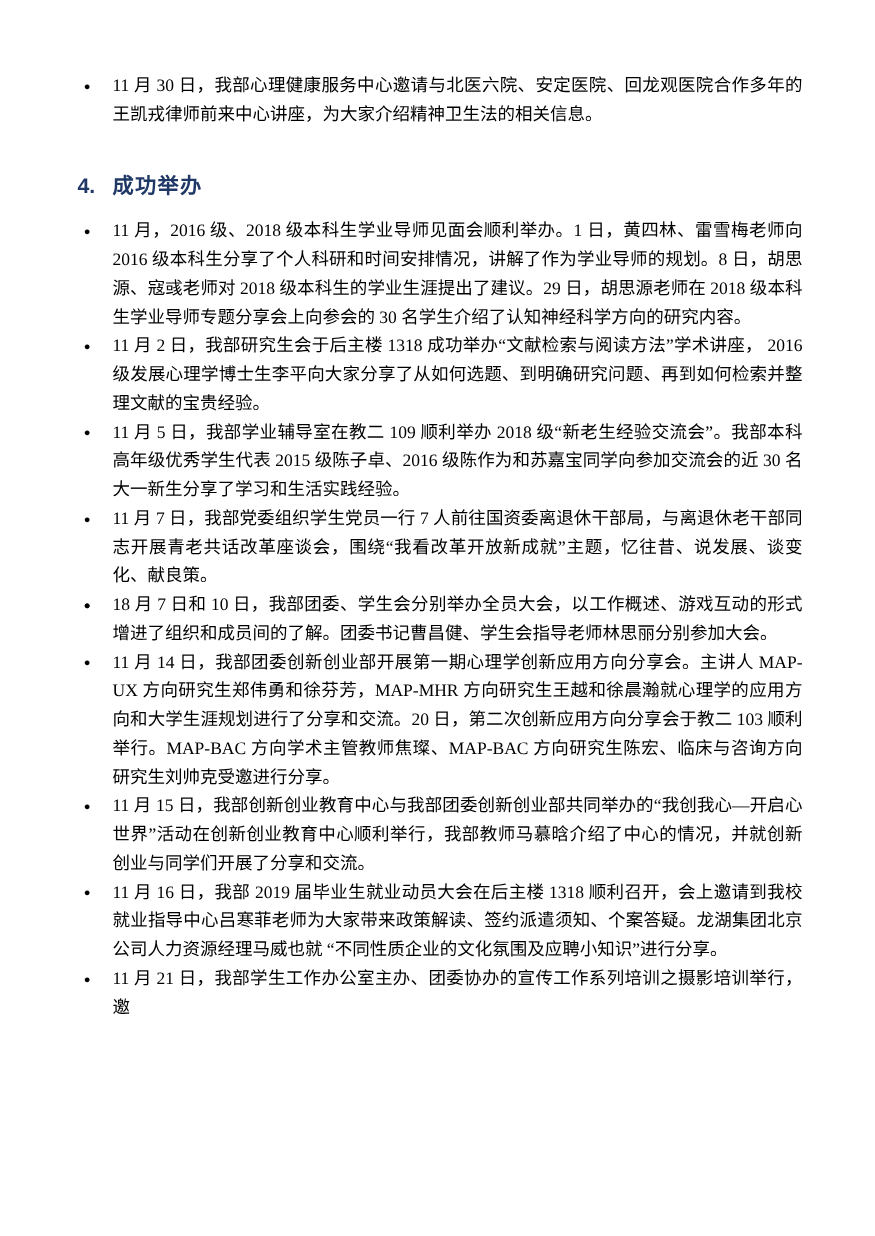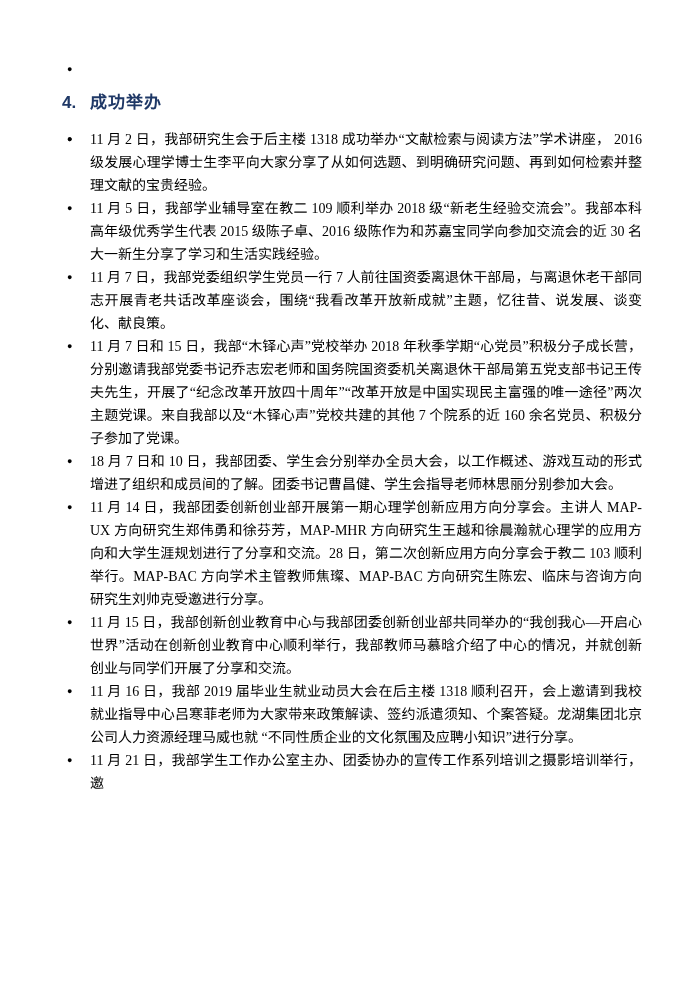--- a/index.html
+++ b/index.html
@@ -61,55 +61,56 @@
   }
 </style>
 </head>
 <body>
 
 <div class="page">
 
   <ul class="blist">
     <li>
       <span class="marker">●</span>
+      <span class="txt">11 月 30 日，我部心理健康服务中心邀请与北医六院、安定医院、回龙观医院合作多年的王凯戎律师前来中心讲座，为大家介绍精神卫生法的相关信息。</span>
     </li>
   </ul>
 
   <h2 class="section-heading">
     <span class="num">4.</span>
     <span class="ttl">成功举办</span>
   </h2>
 
   <ul class="blist">
     <li>
       <span class="marker">●</span>
+      <span class="txt">11 月，2016 级、2018 级本科生学业导师见面会顺利举办。1 日，黄四林、雷雪梅老师向 2016 级本科生分享了个人科研和时间安排情况，讲解了作为学业导师的规划。8 日，胡思源、寇彧老师对 2018 级本科生的学业生涯提出了建议。29 日，胡思源老师在 2018 级本科生学业导师专题分享会上向参会的 30 名学生介绍了认知神经科学方向的研究内容。</span>
     </li>
     <li>
       <span class="marker">●</span>
       <span class="txt">11 月 2 日，我部研究生会于后主楼 1318 成功举办“文献检索与阅读方法”学术讲座， 2016 级发展心理学博士生李平向大家分享了从如何选题、到明确研究问题、再到如何检索并整理文献的宝贵经验。</span>
     </li>
     <li>
       <span class="marker">●</span>
       <span class="txt">11 月 5 日，我部学业辅导室在教二 109 顺利举办 2018 级“新老生经验交流会”。我部本科高年级优秀学生代表 2015 级陈子卓、2016 级陈作为和苏嘉宝同学向参加交流会的近 30 名大一新生分享了学习和生活实践经验。</span>
     </li>
     <li>
       <span class="marker">●</span>
       <span class="txt">11 月 7 日，我部党委组织学生党员一行 7 人前往国资委离退休干部局，与离退休老干部同志开展青老共话改革座谈会，围绕“我看改革开放新成就”主题，忆往昔、说发展、谈变化、献良策。</span>
     </li>
     <li>
       <span class="marker">●</span>
-      <span class="txt">11 月 7 日和 15 日，我部“木铎心声”党校举办 2018 年秋季学期“心党员”积极分子成长营，分别邀请我部党委书记乔志宏老师和国务院国资委机关离退休干部局第五党支部书记王传夫先生，开展了“纪念改革开放四十周年”“改革开放是中国实现民主富强的唯一途径”两次主题党课。来自我部以及“木铎心声”党校共建的其他 7 个院系的近 160 余名党员、积极分子参加了党课。</span>
     </li>
     <li>
       <span class="marker">●</span>
       <span class="txt">18 月 7 日和 10 日，我部团委、学生会分别举办全员大会，以工作概述、游戏互动的形式增进了组织和成员间的了解。团委书记曹昌健、学生会指导老师林思丽分别参加大会。</span>
     </li>
     <li>
       <span class="marker">●</span>
-      <span class="txt">11 月 14 日，我部团委创新创业部开展第一期心理学创新应用方向分享会。主讲人 MAP-UX 方向研究生郑伟勇和徐芬芳，MAP-MHR 方向研究生王越和徐晨瀚就心理学的应用方向和大学生涯规划进行了分享和交流。28 日，第二次创新应用方向分享会于教二 103 顺利举行。MAP-BAC 方向学术主管教师焦璨、MAP-BAC 方向研究生陈宏、临床与咨询方向研究生刘帅克受邀进行分享。</span>
+      <span class="txt">11 月 14 日，我部团委创新创业部开展第一期心理学创新应用方向分享会。主讲人 MAP-UX 方向研究生郑伟勇和徐芬芳，MAP-MHR 方向研究生王越和徐晨瀚就心理学的应用方向和大学生涯规划进行了分享和交流。20 日，第二次创新应用方向分享会于教二 103 顺利举行。MAP-BAC 方向学术主管教师焦璨、MAP-BAC 方向研究生陈宏、临床与咨询方向研究生刘帅克受邀进行分享。</span>
     </li>
     <li>
       <span class="marker">●</span>
       <span class="txt">11 月 15 日，我部创新创业教育中心与我部团委创新创业部共同举办的“我创我心—开启心世界”活动在创新创业教育中心顺利举行，我部教师马慕晗介绍了中心的情况，并就创新创业与同学们开展了分享和交流。</span>
     </li>
     <li>
       <span class="marker">●</span>
       <span class="txt">11 月 16 日，我部 2019 届毕业生就业动员大会在后主楼 1318 顺利召开，会上邀请到我校就业指导中心吕寒菲老师为大家带来政策解读、签约派遣须知、个案答疑。龙湖集团北京公司人力资源经理马威也就 “不同性质企业的文化氛围及应聘小知识”进行分享。</span>
     </li>
     <li>

